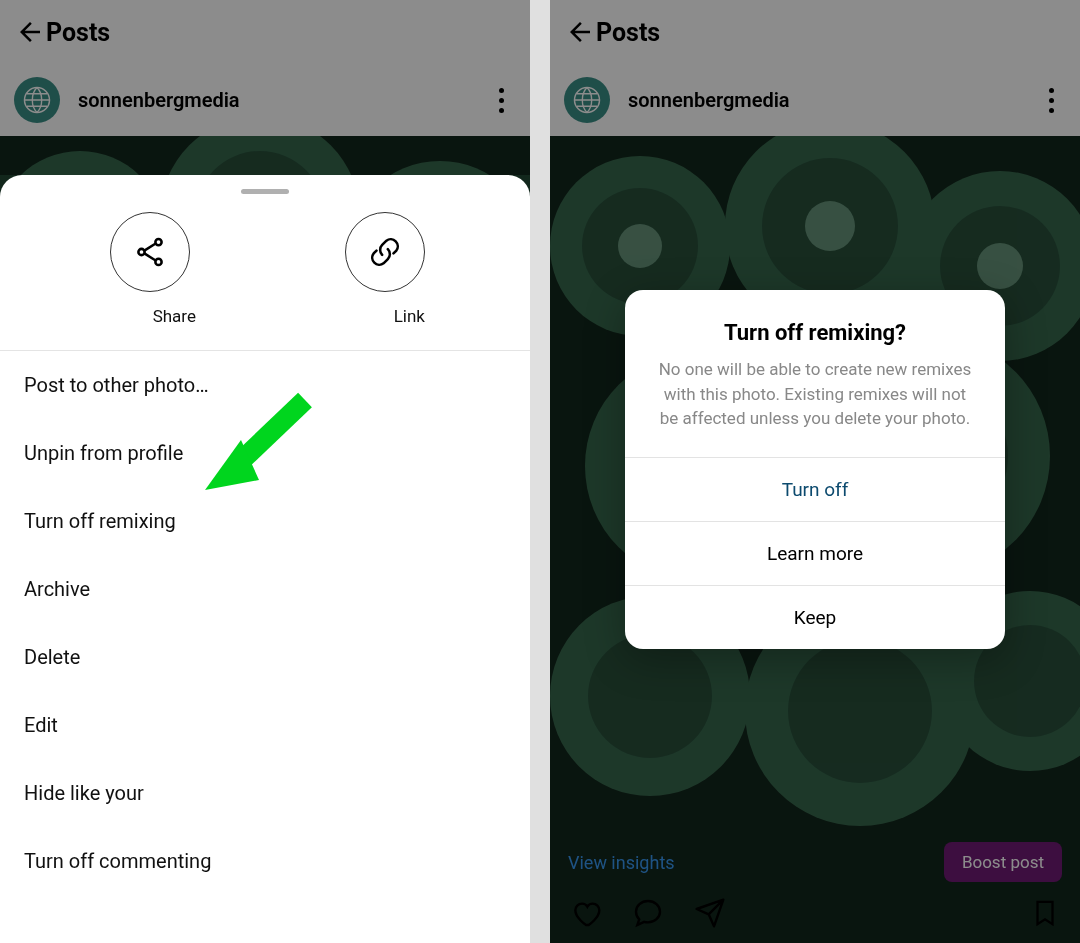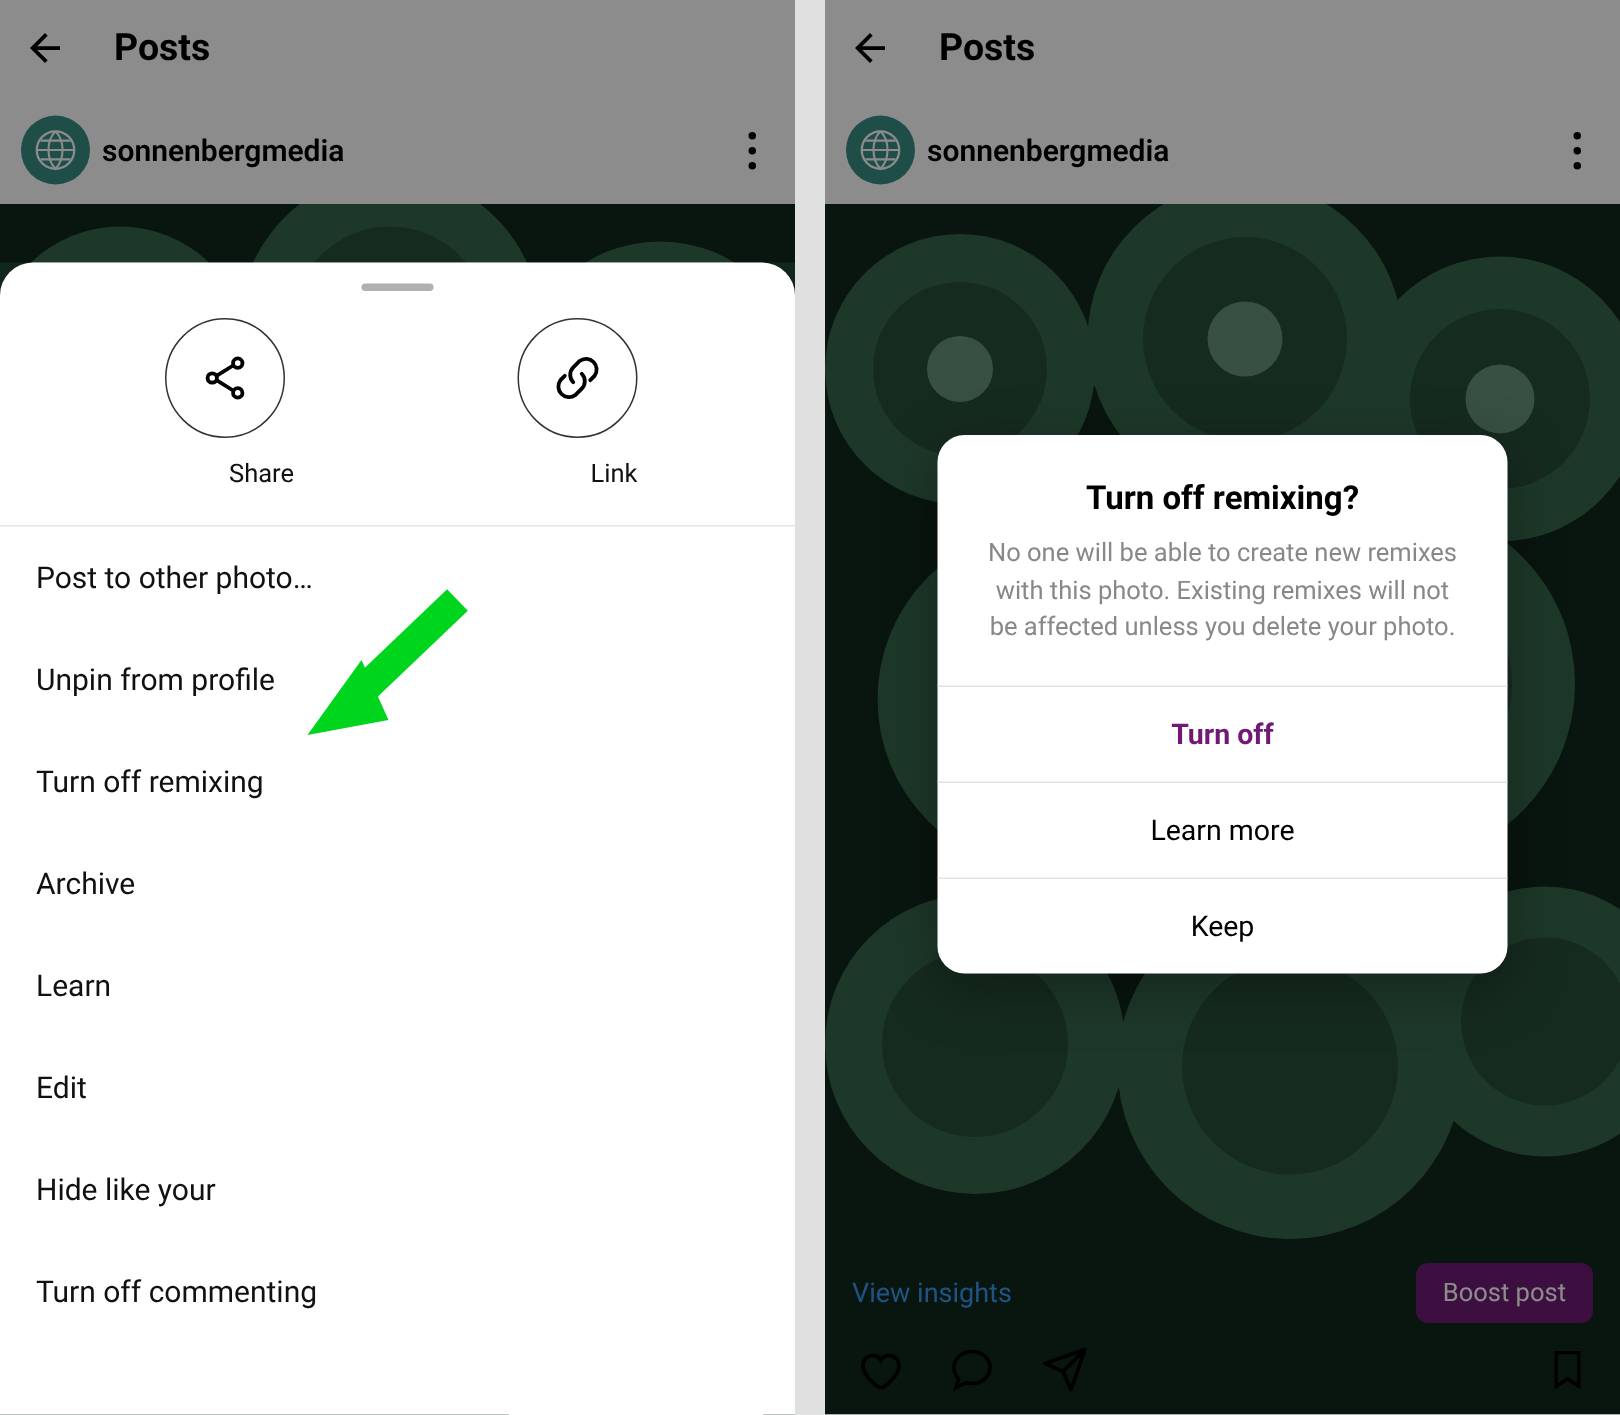--- a/index.html
+++ b/index.html
@@ -39,41 +39,40 @@
     display: flex;
     align-items: center;
     height: 64px;
     padding: 0 14px;
     background: #fff;
   }
   .back-arrow { width: 32px; height: 32px; display:flex; align-items:center; justify-content:center; cursor:pointer;}
   .topbar-title {
     font-size: 25px;
     font-weight: 700;
-    margin-left: 30px;
     color: #000;
   }
 
   
   .userbar {
     display: flex;
     align-items: center;
     height: 72px;
     padding: 0 14px;
     background: #fff;
   }
   .avatar {
     width: 46px; height:46px;
     border-radius: 50%;
     background: #3a8e86;
     display:flex; align-items:center; justify-content:center;
     flex: none;
   }
   .username {
-    margin-left: 8px;
+    margin-left: 18px;
     font-size: 20px;
     font-weight: 600;
     flex: 1;
   }
   .kebab { width:30px; display:flex; flex-direction:column; align-items:center; gap:5px; cursor:pointer;}
   .kebab span{ width:5px; height:5px; background:#000; border-radius:50%;}
 
   
   .succulents {
     position:absolute;
@@ -145,21 +144,21 @@
     line-height:1.45;
     padding: 0 28px 26px 28px;
   }
   .dialog-btn{
     border-top:1px solid #e3e3e3;
     text-align:center;
     font-size:19px;
     padding:20px 0;
     cursor:pointer;
   }
-  .dialog-btn.danger{ color:#701a75; font-weight:700;}
+  .dialog-btn.danger{ color:#0c4a6e; font-weight:400;}
 
   
   .insights-bar{
     position:absolute;
     left:0; right:0;
     bottom:52px;
     height:58px;
     display:flex; align-items:center; justify-content:space-between;
     padding: 0 18px;
   }
@@ -266,21 +265,21 @@
             </svg>
           </div>
           <div class="circle-lbl">Link</div>
         </div>
       </div>
       <div class="menu-list">
         <div class="menu-item">Post to other photo…</div>
         <div class="menu-item">Unpin from profile</div>
         <div class="menu-item">Turn off remixing</div>
         <div class="menu-item">Archive</div>
-        <div class="menu-item">Learn</div>
+        <div class="menu-item">Delete</div>
         <div class="menu-item">Edit</div>
         <div class="menu-item">Hide like your</div>
         <div class="menu-item">Turn off commenting</div>
       </div>
     </div>
 
     <svg class="arrow-annot" style="left:195px; top:390px;" viewBox="0 0 120 110">
       <path d="M110 10 L45 72" stroke="#00d51e" stroke-width="20" stroke-linecap="butt"></path>
       <path d="M10 100 L64 90 L46 50 Z" fill="#00d51e"></path>
     </svg>

